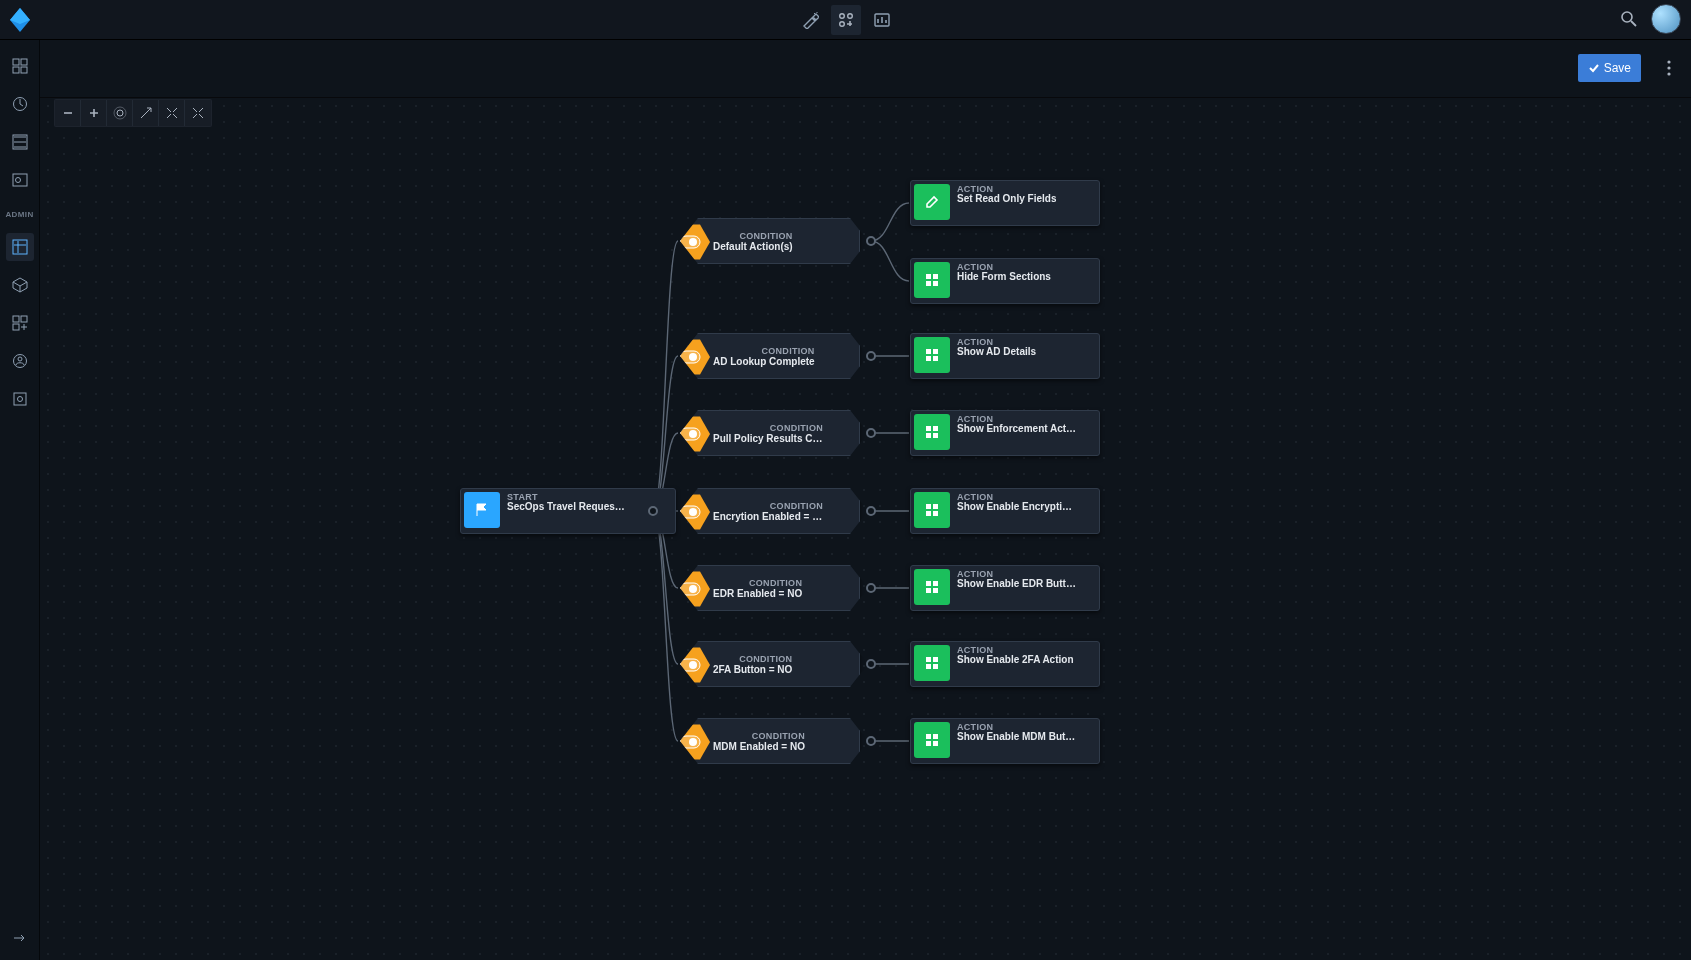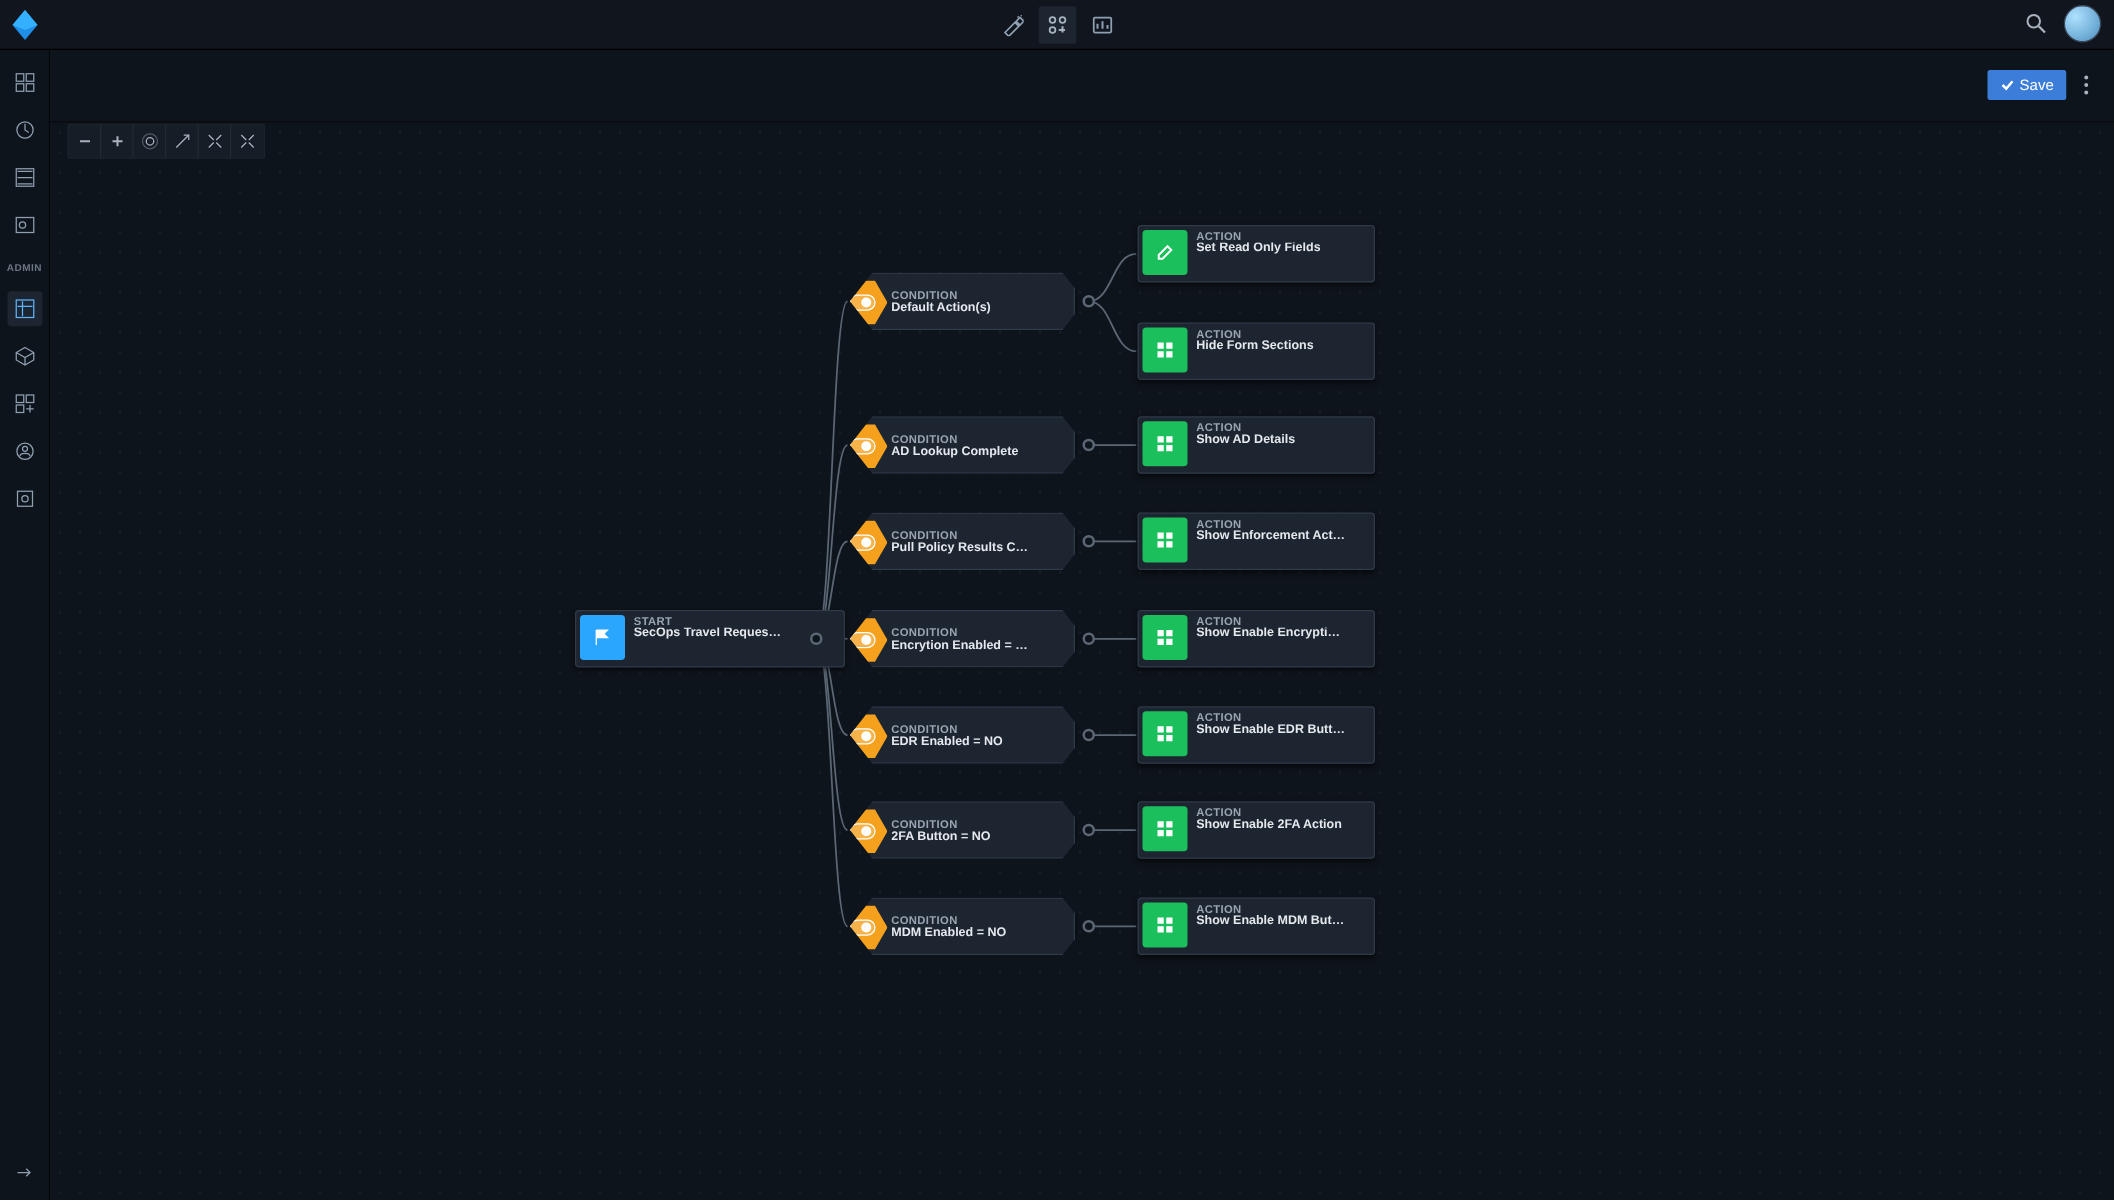--- a/index.html
+++ b/index.html
@@ -20,21 +20,21 @@
 
 #sidebar { position: absolute; left: 0; top: 40px; bottom: 0; width: 40px; background: #0e141b; border-right: 1px solid #05080b; display: flex; flex-direction: column; align-items: center; gap: 10px; padding-top: 12px; }
 #sidebar .sicon { width: 28px; height: 28px; display: flex; align-items: center; justify-content: center; border-radius: 3px; cursor: pointer; }
 #sidebar .sicon.active { background: #1d2531; }
 #sidebar .label { font-size: 8px; font-weight: 700; letter-spacing: .4px; color: #6b7685; margin-top: 6px; margin-bottom: 4px; text-align: center; }
 #sidebar .collapse { position: absolute; bottom: 8px; }
 
 
 #header { position: absolute; left: 40px; right: 0; top: 40px; height: 58px; background: #0e141b; display: flex; align-items: center; padding-left: 18px; border-bottom: 1px solid #08090c; }
 #header h1 { color: #e5e9ee; font-size: 21px; font-weight: 400; }
-#header .hright { position: absolute; right: 12px; top: 14px; display: flex; align-items: center; gap: 6px; }
+#header .hright { position: absolute; right: 12px; top: 14px; display: flex; gap: 18px; }
 #savebtn { background: #3b7dd8; color: #fff; font-size: 12px; padding: 5px 10px; border-radius: 2px; display: flex; align-items: center; gap: 4px; cursor: pointer; }
 #morebtn { width: 20px; height: 28px; display: flex; align-items: center; justify-content: center; cursor: pointer; }
 
 
 #toolbar { position: absolute; left: 40px; top: 98px; height: 30px; display: flex; align-items: center; }
 #toolbar .tgroup { display: flex; background: #171d26; border: 1px solid #21283297; border-radius: 2px; margin-left: 14px; }
 #toolbar .tbtn2 { width: 26px; height: 26px; display: flex; align-items: center; justify-content: center; border-right: 1px solid #222a35; cursor: pointer; }
 #toolbar .search { display: flex; align-items: center; background: #171d26; border: 1px solid #222a35; border-radius: 2px; height: 28px; margin-left: 8px; padding: 0 6px; width: 260px; }
 #toolbar .search input { background: transparent; border: none; outline: none; color: #a9b2bf; font-size: 12px; flex: 1; margin-left: 6px; }
 #toolbar .search input::placeholder { color: #6b7685; }
@@ -57,21 +57,21 @@
 
 .node.action { width: 190px; height: 46px; }
 .node.action .iconbox { background: #1bbf5c; }
 
 
 .cond { position: absolute; width: 180px; height: 46px; background: #1d2531; border: 1px solid #303b4a;
   clip-path: polygon(0 50%, 18px 0, 170px 0, 188px 50%, 170px 100%, 18px 100%);
   display: flex; align-items: center; box-shadow: 0 2px 4px #0008; }
 .cond .hex { position: absolute; left: -11px; top: 4px; width: 40px; height: 38px; background: #f6a11e;
   clip-path: polygon(25% 4%, 75% 4%, 100% 50%, 75% 96%, 25% 96%, 0 50%); display: flex; align-items: center; justify-content: center; }
-.cond .txt { margin-left: 32px; display: flex; flex-direction: column; }
+.cond .txt { margin-left: 32px; display: flex; flex-direction: column; text-align: right; }
 .cond .txt .lbl { font-size: 9px; font-weight: 700; letter-spacing: .3px; color: #9aa3b1; }
 .cond .txt .nm  { font-size: 10px; font-weight: 700; color: #e5e9ee; white-space: nowrap; overflow: hidden; text-overflow: ellipsis; max-width: 110px; }
 
 
 .dot { position: absolute; width: 10px; height: 10px; border-radius: 50%; background: #0e141b; border: 2px solid #5c6775; }
 
 svg.wire { position: absolute; left: 0; top: 0; pointer-events: none; }
 svg.wire path { stroke: #5c6775; stroke-width: 1.4; fill: none; }
 
 

